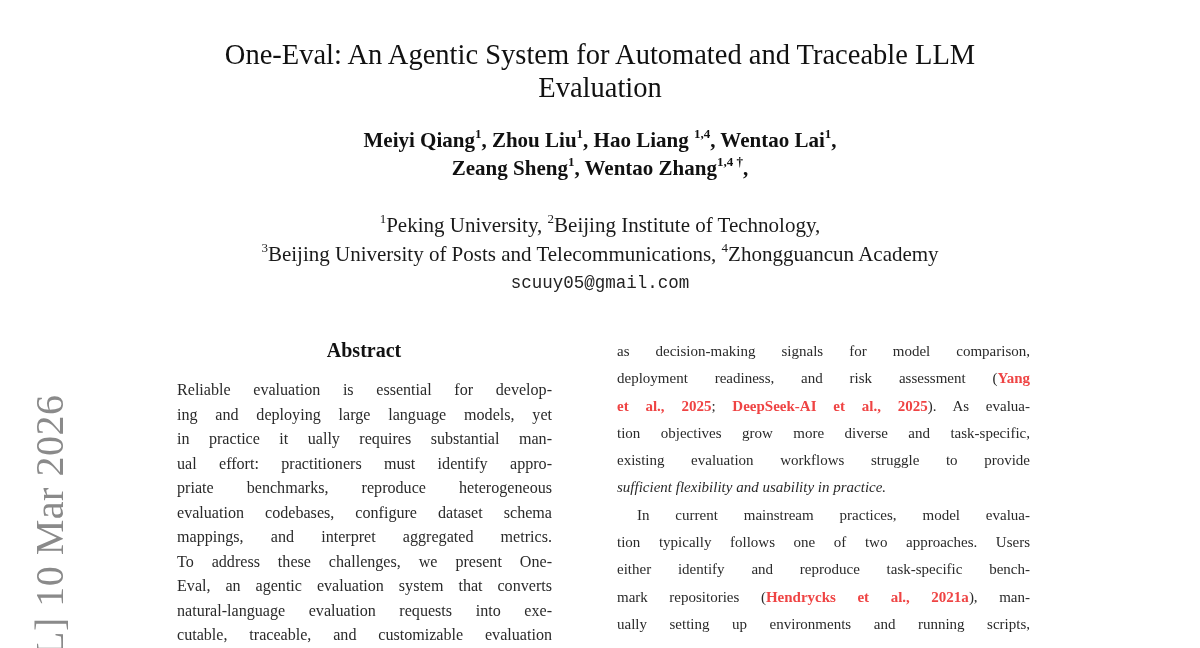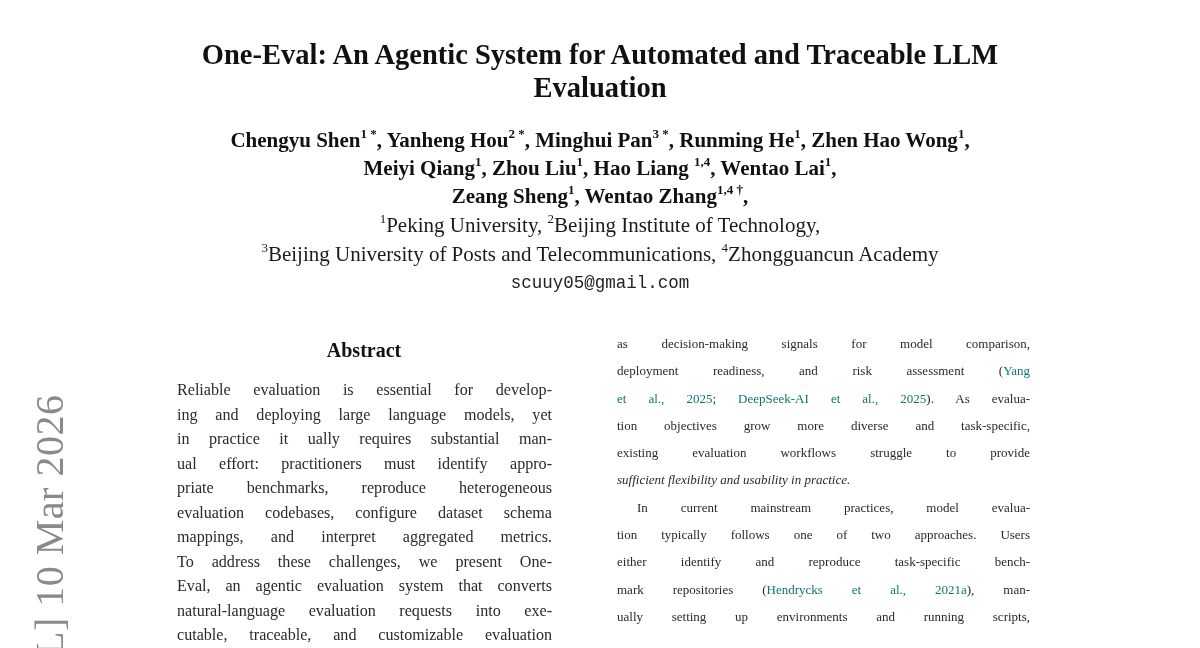--- a/index.html
+++ b/index.html
@@ -14,21 +14,21 @@
     position: absolute; left: 30px; top: 648px;
     transform-origin: 0 0; transform: rotate(-90deg);
     white-space: nowrap; color: #8a8a8a;
     font-family: "Liberation Serif", serif; font-size: 40px; letter-spacing: 0.5px;
     line-height: 40px;
   }
   .side-stamp .stamp-text { position: relative; left: -8px; }
 
   .title {
     position: absolute; left: 170px; top: 38px; width: 860px;
-    text-align: center; font-weight: bold; font-size: 28.5px; line-height: 33px;
+    text-align: center; font-weight: normal; font-size: 28.5px; line-height: 33px;
     color: #111;
   }
   .authors {
     position: absolute; left: 150px; top: 126px; width: 900px;
     text-align: center; font-weight: bold; font-size: 21px; line-height: 28px; color: #111;
   }
   .authors sup, .affils sup { font-size: 13px; line-height: 0; position: relative; top: -1px; }
   .affils {
     position: absolute; left: 150px; top: 211px; width: 900px;
     text-align: center; font-size: 21px; line-height: 29px; color: #1a1a1a;
@@ -43,50 +43,43 @@
     position: absolute; left: 176px; top: 337px; width: 376px;
     text-align: center; font-weight: bold; font-size: 20px; line-height: 26px; color: #111;
   }
   .abstract-body {
     position: absolute; left: 177px; top: 378px; width: 375px;
     font-size: 16.1px; line-height: 24.5px; text-align: justify; color: #2a2a2a;
   }
   .abstract-body .line { display: block; text-align-last: justify; white-space: nowrap; height: 24.5px; }
 
   .right-col {
-    position: absolute; left: 617px; top: 330px; width: 413px;
-    font-size: 13px; line-height: 27.3px; color: #2a2a2a;
+    position: absolute; left: 617px; top: 338px; width: 413px;
+    font-size: 15px; line-height: 27.3px; color: #2a2a2a;
   }
   .right-col .line { display: block; white-space: nowrap; height: 27.3px; text-align: justify; text-align-last: justify; }
   .right-col .line.last { text-align-last: left; font-style: italic; }
   .right-col .line.indent { padding-left: 20px; }
-  .cite { color: #0f766e; cursor: pointer; }
+  .cite { color: #ef4444; cursor: pointer; font-weight: bold; }
 </style>
 </head>
 <body>
 
 <div class="page">
 
   <div class="side-stamp">
     <span class="stamp-text">L]  10 Mar 2026</span>
   </div>
 
   <div class="title">
     <div>One-Eval: An Agentic System for Automated and Traceable LLM</div>
     <div>Evaluation</div>
   </div>
 
   <div class="authors">
-    <div>
-      <span>Chengyu Shen</span><sup>1 *</sup>,
-      <span>Yanheng Hou</span><sup>2 *</sup>,
-      <span>Minghui Pan</span><sup>3 *</sup>,
-      <span>Runming He</span><sup>1</sup>,
-      <span>Zhen Hao Wong</span><sup>1</sup>,
-    </div>
     <div>
       <span>Meiyi Qiang</span><sup>1</sup>,
       <span>Zhou Liu</span><sup>1</sup>,
       <span>Hao Liang </span><sup>1,4</sup>,
       <span>Wentao Lai</span><sup>1</sup>,
     </div>
     <div>
       <span>Zeang Sheng</span><sup>1</sup>,
       <span>Wentao Zhang</span><sup>1,4 †</sup>,
     </div>

